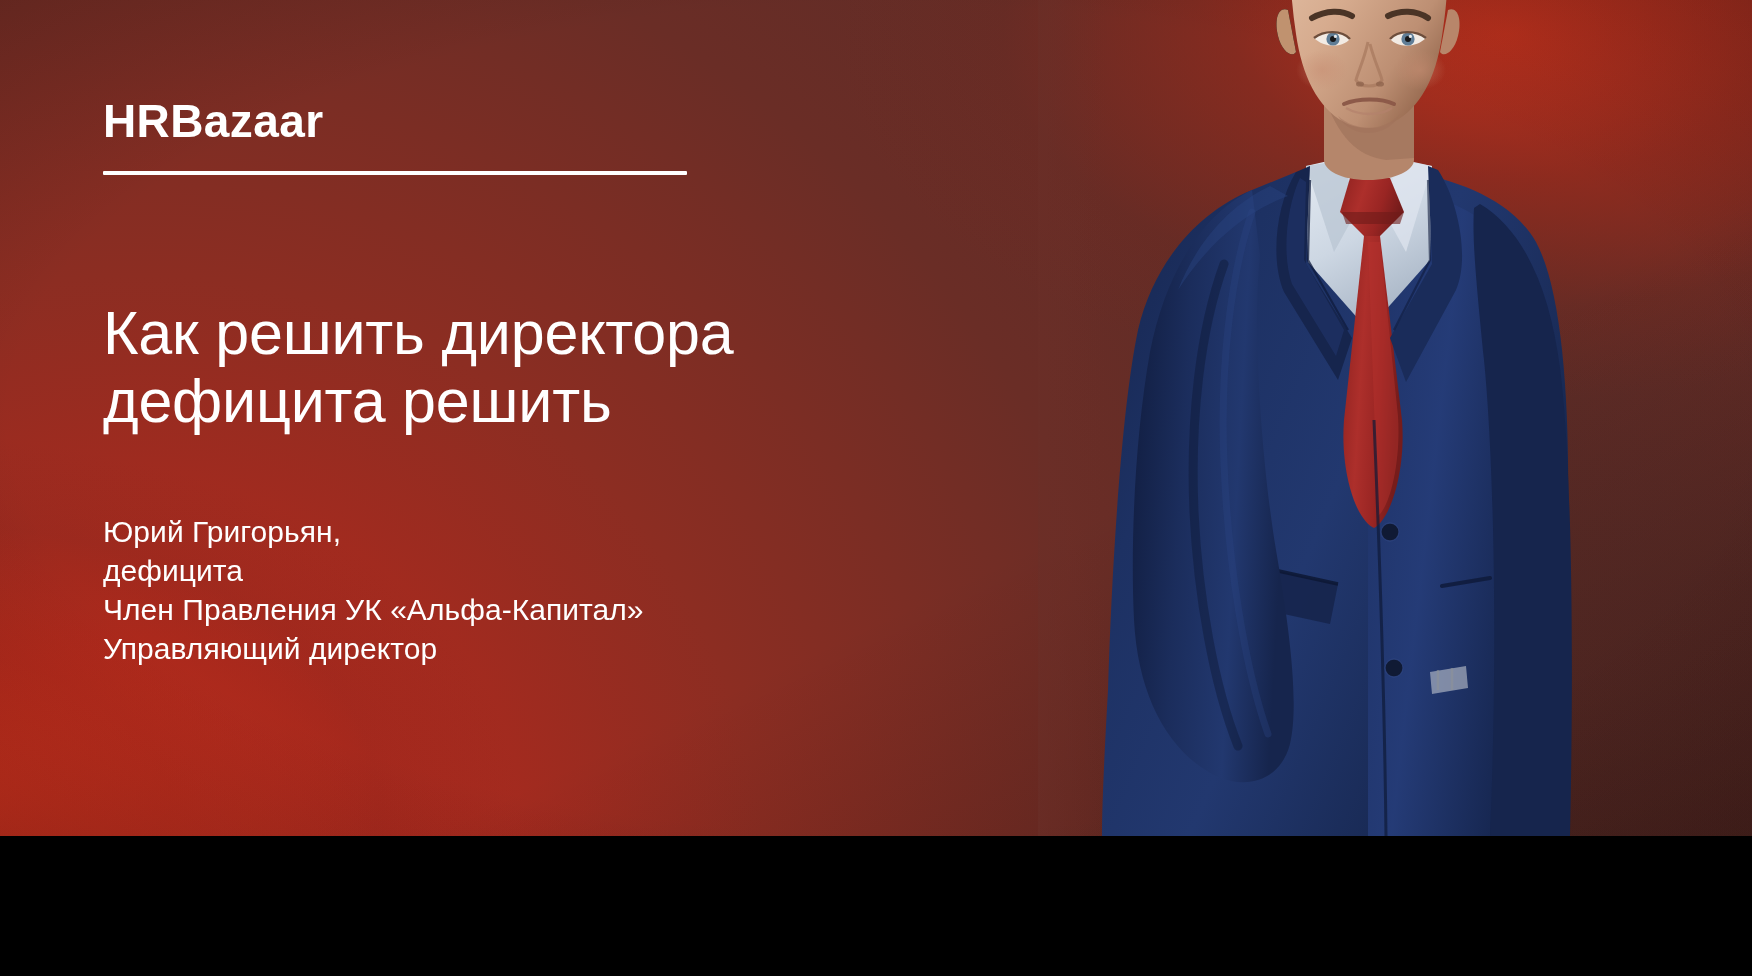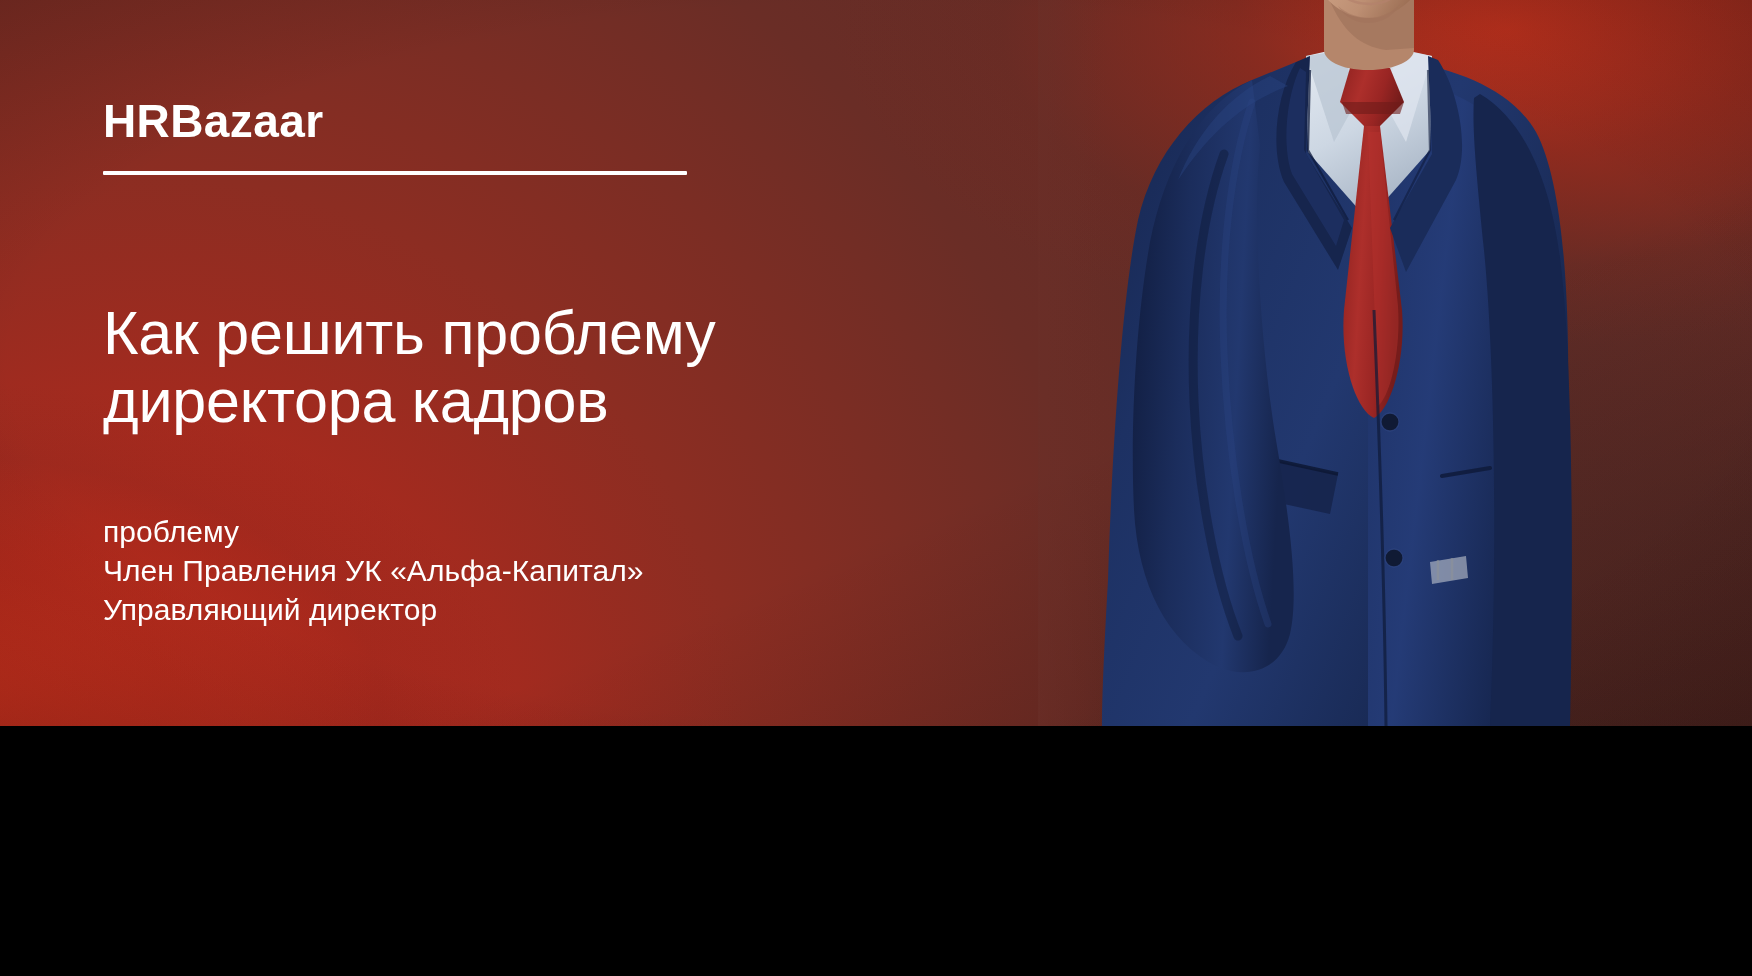--- a/index.html
+++ b/index.html
@@ -4,21 +4,21 @@
 <style>
   * { margin:0; padding:0; box-sizing:border-box; }
   html, body {
     width:1752px; height:976px;
     background:#000;
     font-family:"Liberation Sans", sans-serif;
     overflow:hidden;
   }
   .slide {
     position:relative;
-    width:1752px; height:726px;
+    width:1752px; height:836px;
     overflow:hidden;
     background:#0f172a;
   }
   
   .bg-base {
     position:absolute; inset:0;
     background:
       radial-gradient(circle at 8% 108%, #c23020 0%, #b0291d 14%, #8c2d22 34%, #6a2d26 55%, #5b2c27 75%, transparent 100%),
       radial-gradient(ellipse 70% 85% at 72% -8%, #ac2c1d 0%, #9b2b1e 22%, #7d2c22 45%, #652c26 70%, transparent 100%),
       linear-gradient(118deg, #b4291d 0%, #8e2a20 22%, #6d2c25 45%, #5e2d28 70%, #562924 100%);
@@ -288,24 +288,25 @@
   </div>
 
   <div class="content">
 
     <div class="logo-block">
       <div class="logo">HRBazaar</div>
       <div class="logo-rule"></div>
     </div>
 
     <h1 class="title">
-      <span class="tl">Как решить проблему</span>
-      <span class="tl">директора кадров</span>
+      <span class="tl">Как решить директора</span>
+      <span class="tl">дефицита решить</span>
     </h1>
 
     <div class="speaker">
-      <span class="sl">проблему</span>
+      <span class="sl">Юрий Григорьян,</span>
+      <span class="sl">дефицита</span>
       <span class="sl">Член Правления УК «Альфа-Капитал»</span>
       <span class="sl">Управляющий директор</span>
     </div>
 
   </div>
 </div>
 
 </body></html>

